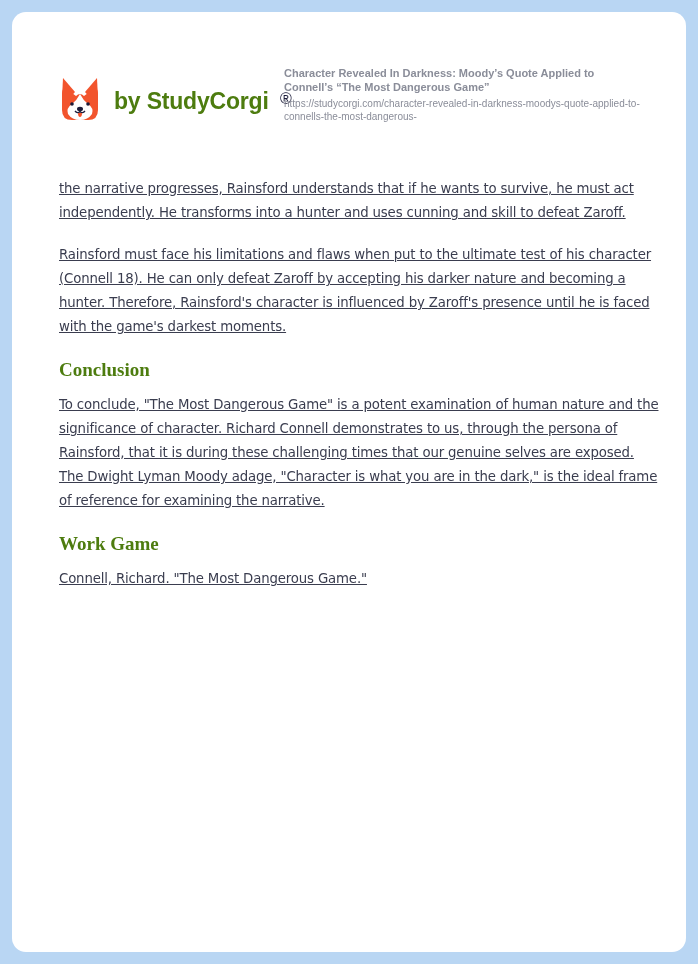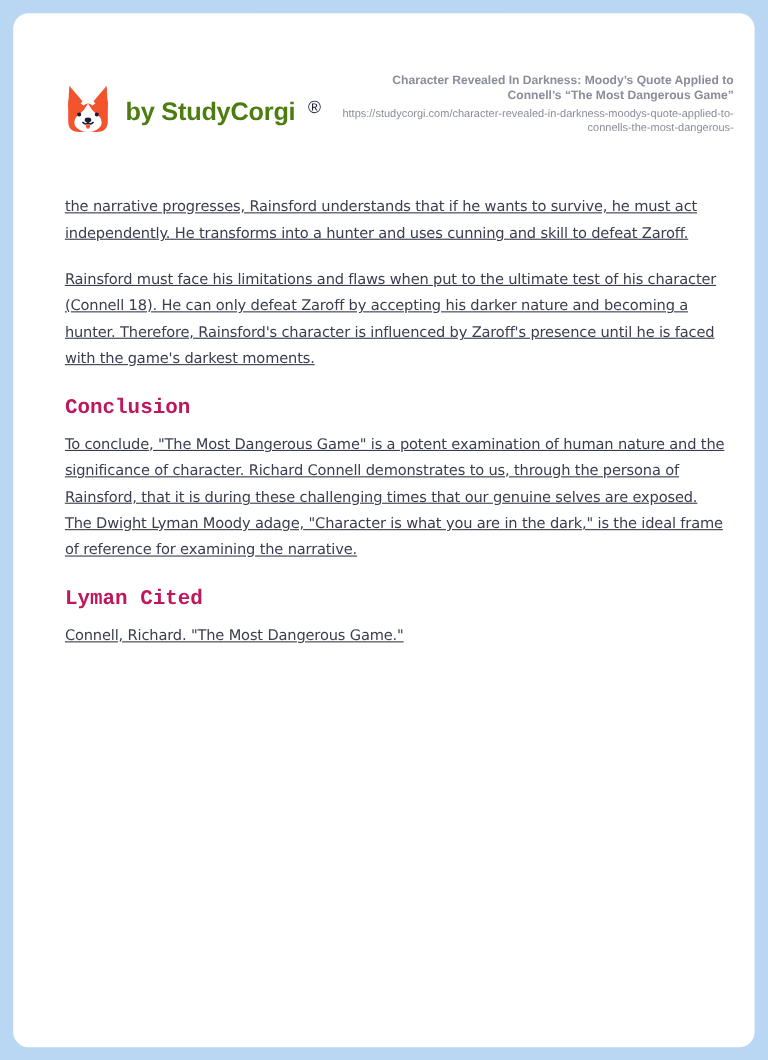--- a/index.html
+++ b/index.html
@@ -34,22 +34,22 @@
       letter-spacing: -0.2px;
       position: relative;
       top: 2px;
     }
     .reg {
       position: absolute; left: 268px; top: 78px;
       font-family: "Liberation Sans", sans-serif;
       font-size: 16px; color: #1c1c3a;
     }
     .doc-meta {
-      position: absolute; right: 19px; top: 54px;
-      width: 360px; text-align: right;
+      position: absolute; right: 42px; top: 54px;
+      width: 360px; text-align: left;
     }
     .doc-title {
       font-family: "Liberation Sans", sans-serif;
       font-weight: 700; font-size: 11px; line-height: 14px;
       color: #8a8d99;
     }
     .doc-url {
       margin-top: 3px;
       font-family: Liberation Sans, sans-serif;
       font-size: 10px; line-height: 13px;
@@ -61,23 +61,23 @@
     }
     .content p {
       margin: 0 0 18px 0;
       font-family: "DejaVu Sans", sans-serif;
       font-size: 13.3px; line-height: 24px;
       letter-spacing: -0.15px;
       text-decoration: underline;
     }
     .content h2 {
       margin: 0 0 10px 0;
-      font-family: Liberation Mono, monospace;
+      font-family: Liberation Serif, serif;
       font-weight: 700; font-size: 19px; line-height: 26px;
-      color: #be185d;
+      color: #4d7c0f;
     }
   </style>
 </head>
 <body>
 
 <div class="page">
   <div class="header">
     <div class="logo">
       <svg width="40" height="46" viewBox="0 0 40 46">
 
@@ -107,16 +107,16 @@
     </div>
   </div>
 
   <div class="content">
     <p>the narrative progresses, Rainsford understands that if he wants to survive, he must act independently. He transforms into a hunter and uses cunning and skill to defeat Zaroff.</p>
     <p>Rainsford must face his limitations and flaws when put to the ultimate test of his character (Connell 18). He can only defeat Zaroff by accepting his darker nature and becoming a hunter. Therefore, Rainsford's character is influenced by Zaroff's presence until he is faced with the game's darkest moments.</p>
 
     <h2>Conclusion</h2>
     <p>To conclude, "The Most Dangerous Game" is a potent examination of human nature and the significance of character. Richard Connell demonstrates to us, through the persona of Rainsford, that it is during these challenging times that our genuine selves are exposed. The Dwight Lyman Moody adage, "Character is what you are in the dark," is the ideal frame of reference for examining the narrative.</p>
 
-    <h2>Lyman Cited</h2>
+    <h2>Work Game</h2>
     <p>Connell, Richard. "The Most Dangerous Game."</p>
   </div>
 </div>
 
 </body></html>

